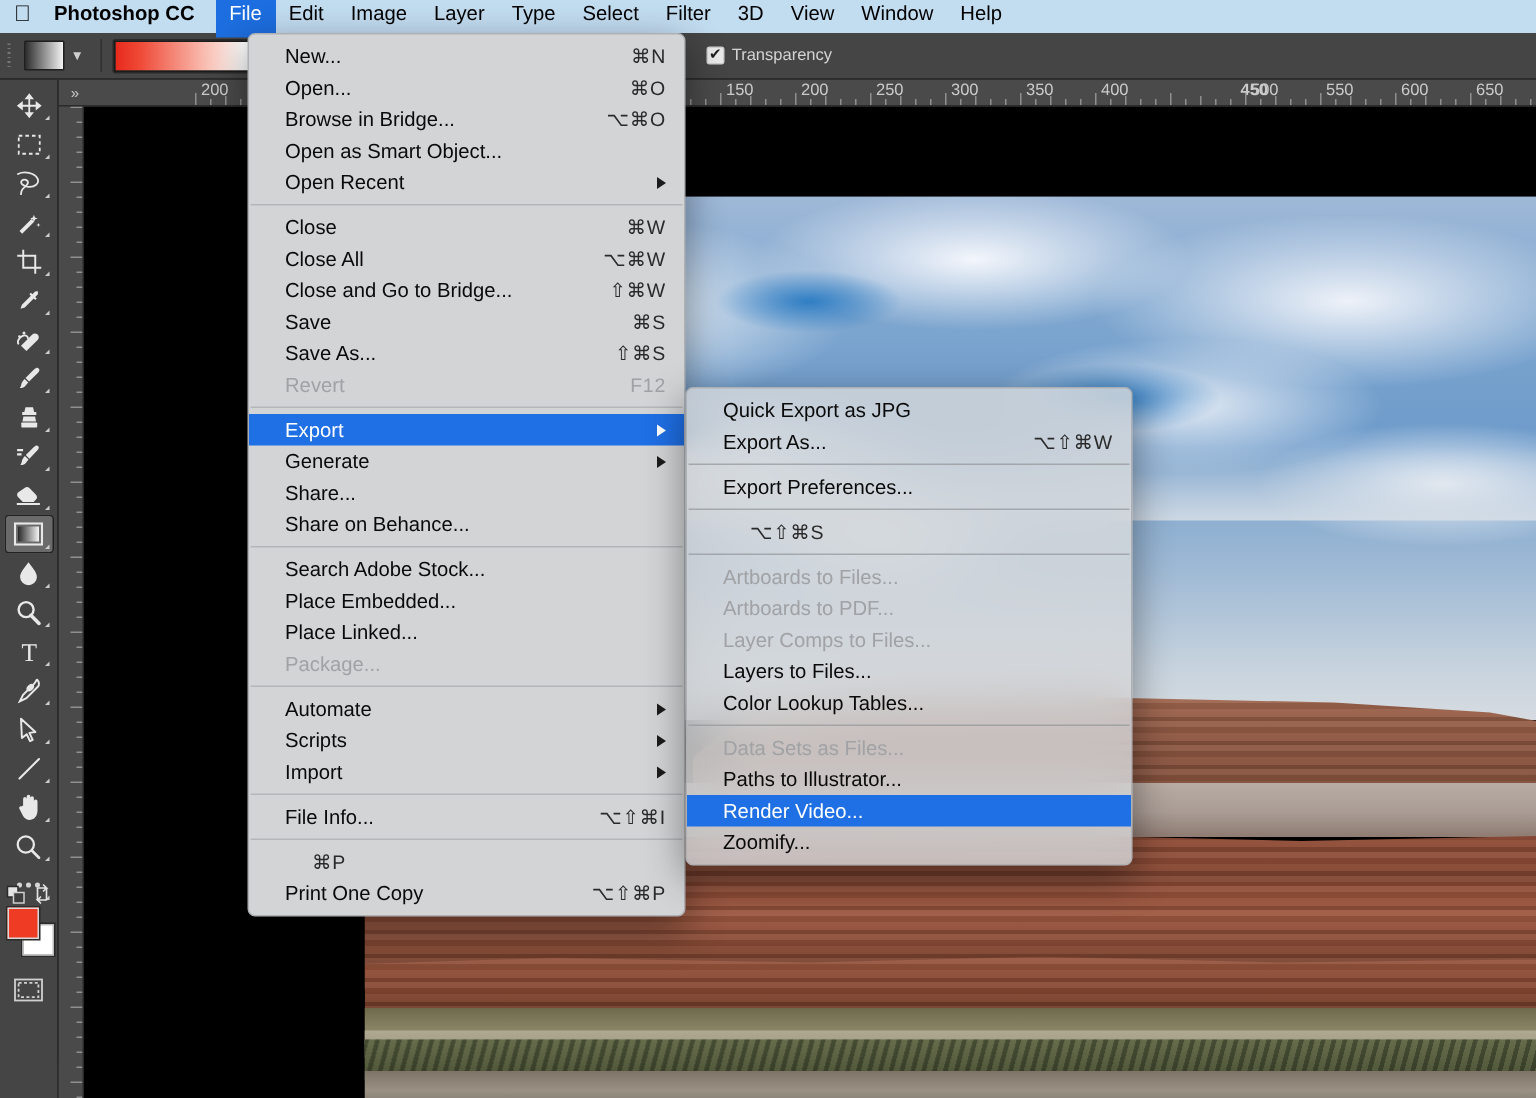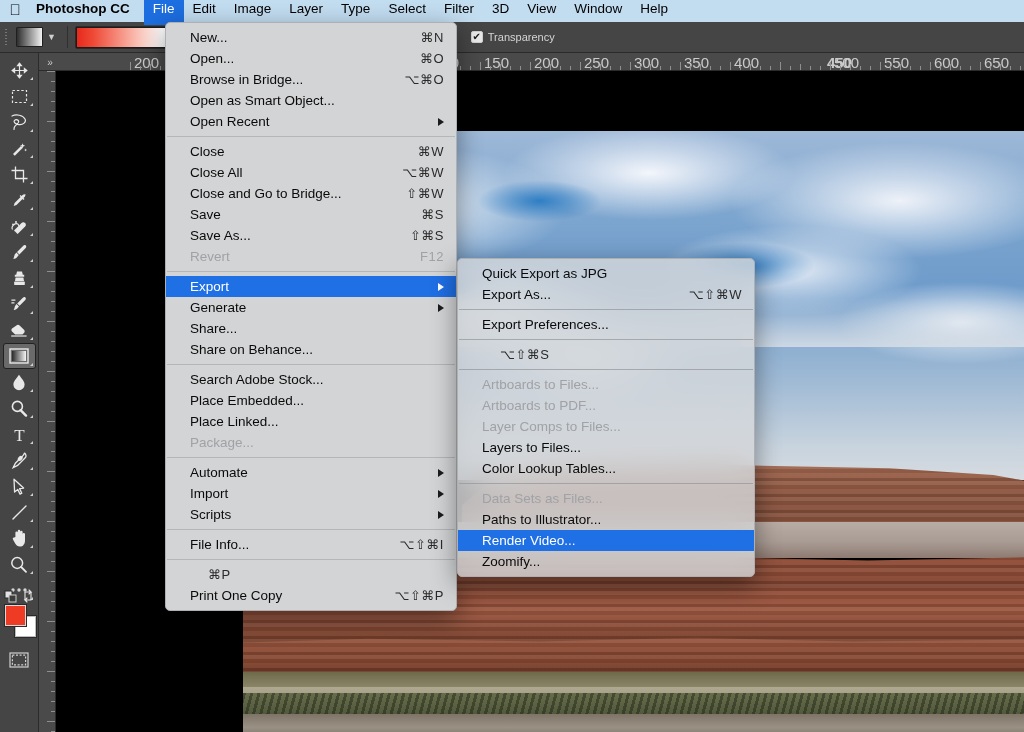--- a/index.html
+++ b/index.html
@@ -101,21 +101,21 @@
     position:absolute; left:39px; top:53px; width:985px; height:18px;
     background:#4a4a4a; border-bottom:1px solid #2b2b2b; overflow:hidden; z-index:30;
   }
   .ruler-v {
     position:absolute; left:39px; top:71px; width:17px; height:661px;
     background:#4a4a4a; border-right:1px solid #2b2b2b; overflow:hidden; z-index:30;
   }
   .tick { position:absolute; bottom:0; width:1px; background:#8f8f8f; }
   .tick.major { height:8px; }
   .tick.minor { height:4px; }
-  .tlabel { position:absolute; top:1px; font-size:15px; color:#cacaca; }
+  .tlabel { position:absolute; top:1px; font-size:11px; color:#cacaca; }
   .rh-expand { position:absolute; left:0; top:0; width:22px; height:18px;
     color:#c9c9c9; font-size:10px; display:flex; align-items:center; justify-content:center; }
 
   
   .canvas-area {
     position:absolute; left:56px; top:71px; width:968px; height:661px;
     background:#000; overflow:hidden; z-index:20;
   }
   .photo {
     position:absolute; left:187px; top:60px; width:781px; height:601px;
@@ -756,27 +756,27 @@
       </div>
       <div class="mi dim">
         <span class="lbl">Package...</span>
       </div>
       <div class="sep"></div>
       <div class="mi">
         <span class="lbl">Automate</span>
         <span class="arrow"></span>
       </div>
       <div class="mi">
+        <span class="lbl">Scripts</span>
+        <span class="arrow"></span>
+      </div>
+      <div class="mi">
         <span class="lbl">Import</span>
         <span class="arrow"></span>
       </div>
-      <div class="mi">
-        <span class="lbl">Scripts</span>
-        <span class="arrow"></span>
-      </div>
       <div class="sep"></div>
       <div class="mi">
         <span class="lbl">File Info...</span>
         <span class="key">⌥⇧⌘I</span>
       </div>
       <div class="sep"></div>
       <div class="mi">
         <span class="key">⌘P</span>
       </div>
       <div class="mi">

